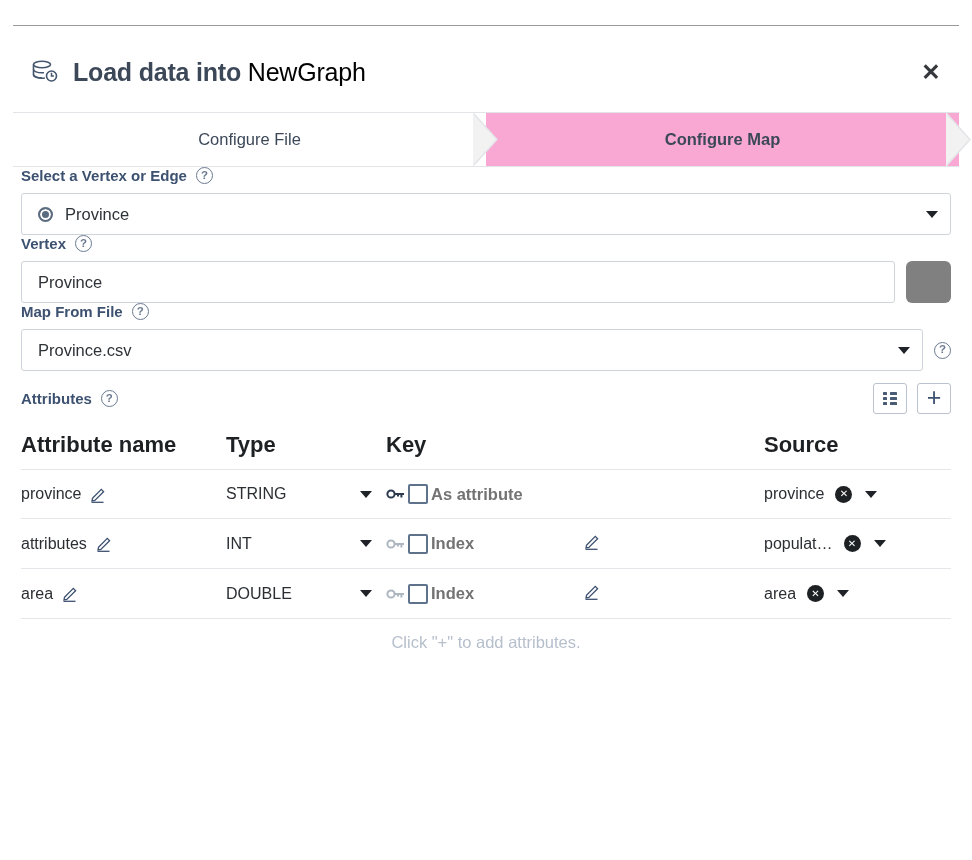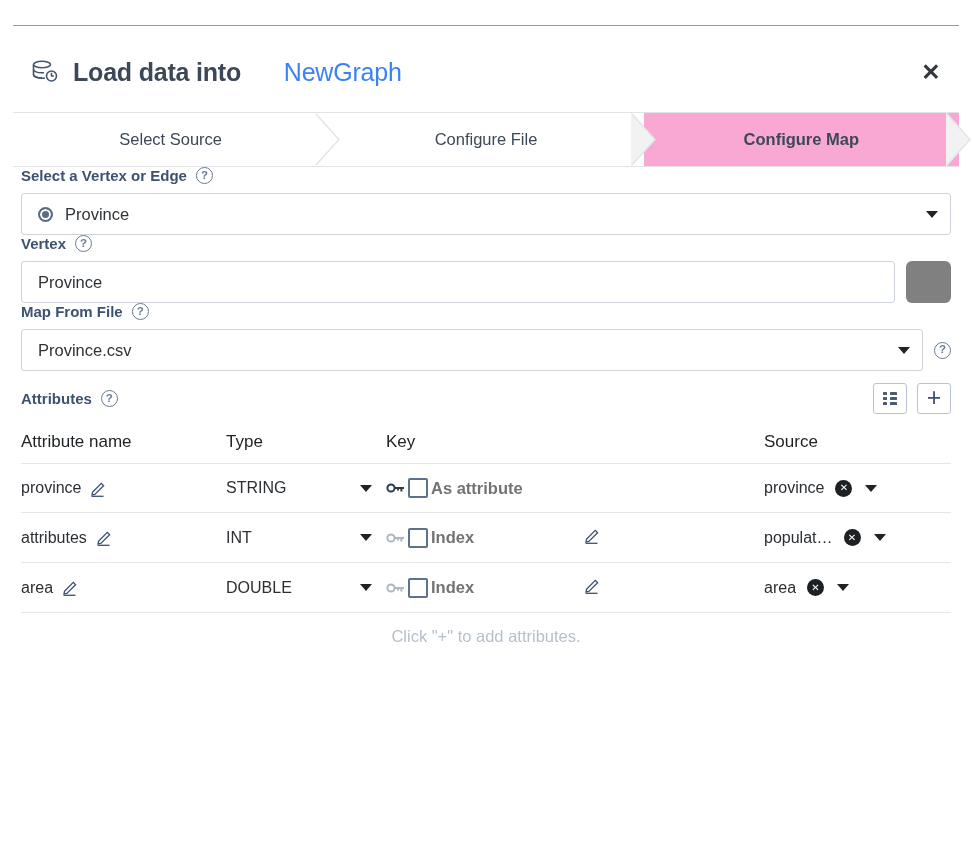--- a/index.html
+++ b/index.html
@@ -33,21 +33,21 @@
     padding: 0 26px 0 30px;
   }
   .db-icon { width: 30px; height: 30px; flex: 0 0 auto; margin-right: 13px; }
   .title-text {
     font-size: 25px;
     color: #3c4858;
     letter-spacing: -0.2px;
     white-space: nowrap;
   }
   .title-strong { font-weight: bold; }
-  .title-light { font-weight: normal; color: #3b82f6; margin-left: 36px; }
+  .title-light { font-weight: normal; color: #000000; }
   .close-btn {
     margin-left: auto;
     width: 30px; height: 30px;
     display: flex; align-items: center; justify-content: center;
     color: #35383c;
     font-size: 23px;
     font-weight: bold;
     cursor: pointer;
     line-height: 1;
   }
@@ -179,22 +179,22 @@
   }
 
   table.attrs {
     width: 100%;
     border-collapse: collapse;
     margin-top: 18px;
     table-layout: fixed;
   }
   table.attrs th {
     text-align: left;
-    font-size: 17px;
-    font-weight: normal;
+    font-size: 22px;
+    font-weight: bold;
     color: #1e2124;
     padding: 0 0 11px 0;
     border-bottom: 1px solid #e4e6e9;
   }
   table.attrs td {
     font-size: 16px;
     color: #2b2f33;
     padding: 14px 0;
     border-bottom: 1px solid #e4e6e9;
     vertical-align: middle;
@@ -283,28 +283,20 @@
       </svg>
     </span>
     <div class="title-text">
       <span class="title-strong">Load data into</span>
       <span class="title-light">NewGraph</span>
     </div>
     <div class="close-btn">✕</div>
   </div>
 
   <div class="stepper">
-    <div class="step">
-      <span>Select Source</span>
-      <span class="chev">
-        <svg viewBox="0 0 26 55" preserveAspectRatio="none">
-          <path d="M1 1 L24 27.5 L1 54" fill="none" stroke="#e2e4e8" stroke-width="1.4"></path>
-        </svg>
-      </span>
-    </div>
     <div class="step">
       <span>Configure File</span>
       <span class="chev">
         <svg viewBox="0 0 26 55" preserveAspectRatio="none">
           <path d="M1 1 L24 27.5 L1 54 L1 55 L0 55 L0 0 L1 0 Z" fill="#f2f2f2" stroke="none"></path>
           <path d="M1 1 L24 27.5 L1 54" fill="none" stroke="#e2e4e8" stroke-width="1.4"></path>
         </svg>
       </span>
     </div>
     <div class="step active">

